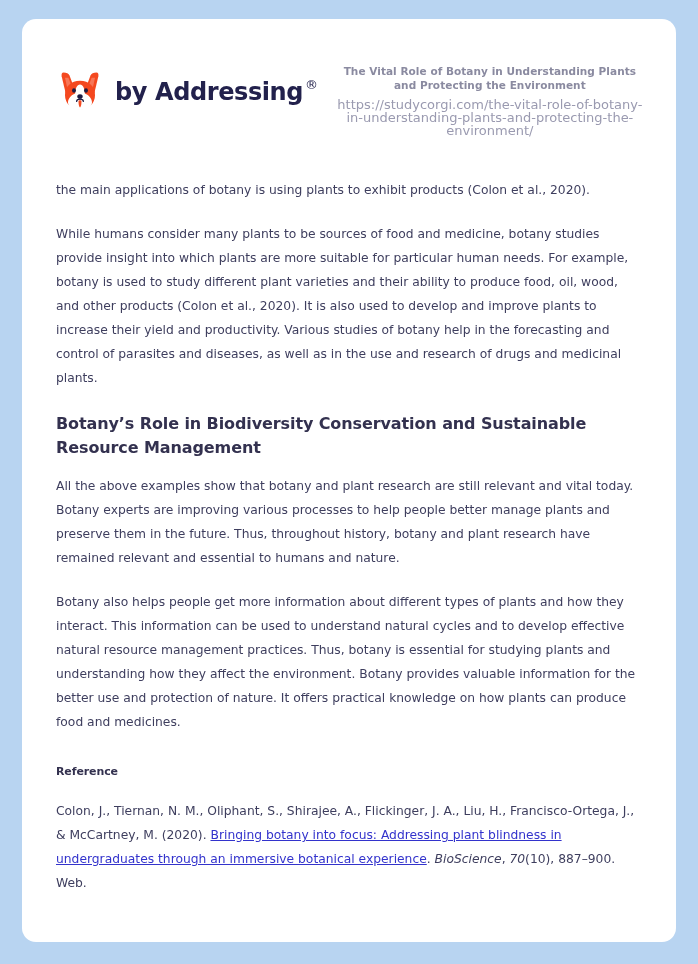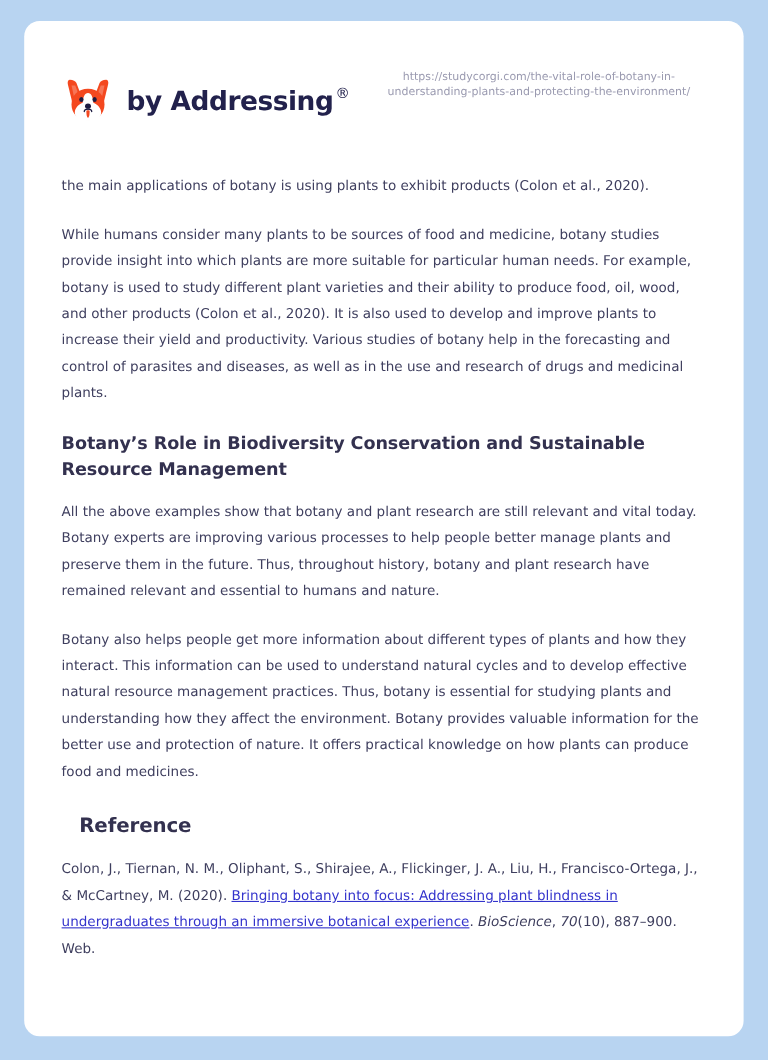--- a/index.html
+++ b/index.html
@@ -78,21 +78,21 @@
     font-size: 10.5px;
     line-height: 14px;
     font-weight: bold;
     color: #8a8aa0;
     margin: 0 0 6px 0;
     letter-spacing: 0.05px;
   }
 
   .doc-url {
     font-family: "DejaVu Sans", sans-serif;
-    font-size: 10px;
+    font-size: 13px;
     line-height: 13px;
     color: #9a9ab0;
     margin: 0;
     word-break: break-word;
   }
 
   
   .doc-body {
     padding: 0 33px 0 34px;
     margin-top: 41px;
@@ -112,25 +112,25 @@
     font-size: 16px;
     line-height: 24px;
     font-weight: bold;
     color: #33314f;
     margin: 22px 0 14px 0;
     letter-spacing: -0.1px;
   }
 
   h2.ref-heading {
     font-family: "DejaVu Sans", sans-serif;
-    font-size: 18px;
+    font-size: 11px;
     line-height: 24px;
     font-weight: bold;
     color: #33314f;
-    margin: 26px 0 15px 16px;
+    margin: 26px 0 15px 0;
     letter-spacing: -0.1px;
   }
 
   p.reference {
     font-family: "DejaVu Sans", sans-serif;
     font-size: 12.3px;
     line-height: 24px;
     color: #3e3e5e;
     margin: 0;
   }
@@ -169,20 +169,21 @@
 
         <path d="M32 41.5 C29 41.5 27.5 43 27.5 44.5" stroke="#1d1c42" stroke-width="1.6" fill="none" stroke-linecap="round"></path>
         <path d="M32 41.5 C35 41.5 36.5 43 36.5 44.5" stroke="#1d1c42" stroke-width="1.6" fill="none" stroke-linecap="round"></path>
 
         <path d="M30 44 C30 48 30.5 51.5 32 52.5 C33.5 51.5 34 48 34 44 C34 42.8 30 42.8 30 44 Z" fill="#f4481f"></path>
       </svg>
       <span class="brand-text"><span>by Addressing</span><span class="brand-reg">®</span></span>
     </div>
 
     <div class="header-meta">
+      <div class="doc-title">The Vital Role of Botany in Understanding Plants and Protecting the Environment</div>
       <div class="doc-url">https://studycorgi.com/the-vital-role-of-botany-in-understanding-plants-and-protecting-the-environment/</div>
     </div>
 
   </div>
 
   <div class="doc-body">
 
     <p class="para">the main applications of botany is using plants to exhibit products (Colon et al., 2020).</p>
 
     <p class="para">While humans consider many plants to be sources of food and medicine, botany studies provide insight into which plants are more suitable for particular human needs. For example, botany is used to study different plant varieties and their ability to produce food, oil, wood, and other products (Colon et al., 2020). It is also used to develop and improve plants to increase their yield and productivity. Various studies of botany help in the forecasting and control of parasites and diseases, as well as in the use and research of drugs and medicinal plants.</p>

